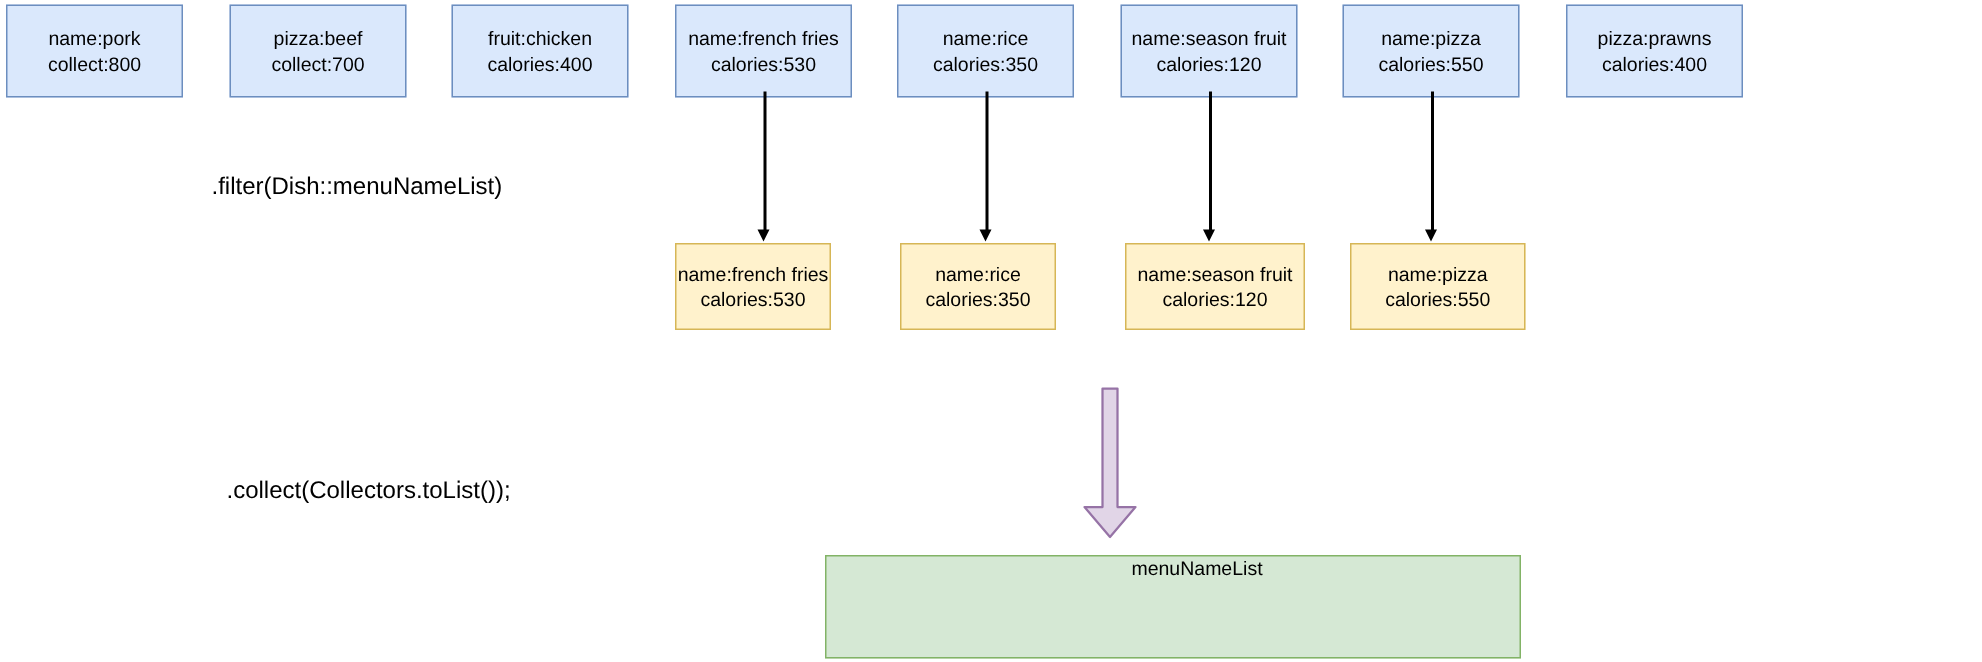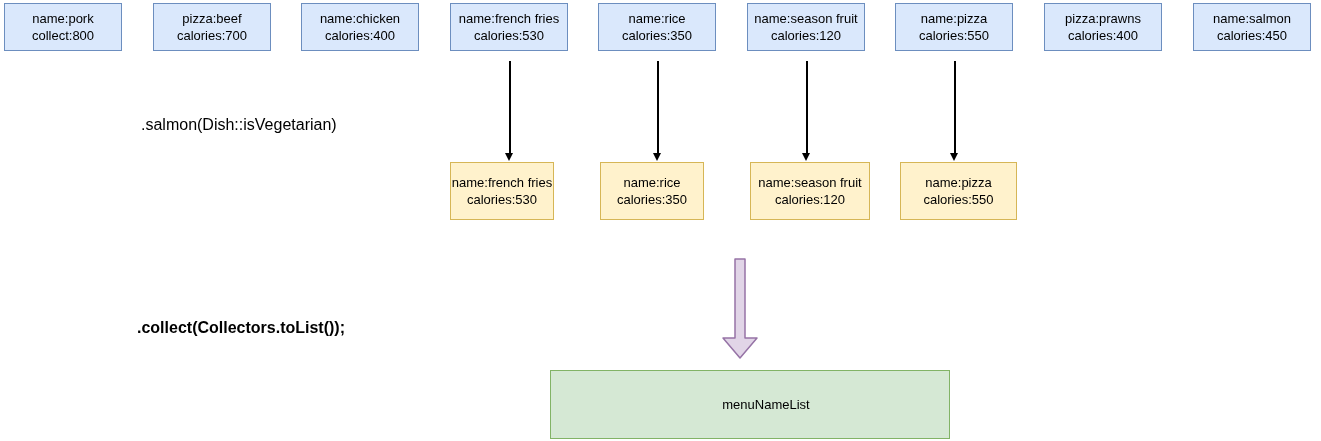--- a/index.html
+++ b/index.html
@@ -15,66 +15,66 @@
     background:#ffffff; overflow:hidden;
     font-family:"Liberation Sans", sans-serif;
     color:var(--text_color);
   }
   .box{
     position:absolute; box-sizing:border-box;
     display:flex; flex-direction:column; justify-content:center; align-items:center;
     text-align:center; font-size:13px; line-height:17px;
   }
   .box.blue{
-    top:3px; width:118px; height:48px;
+    top:3px; width:118px; height:62px;
     background:var(--blue_fill); border:1px solid var(--blue_border);
   }
   .box.yellow{
     top:162px; height:58px;
     background:var(--yellow_fill); border:1px solid var(--yellow_border);
   }
   .flow-arrow{ position:absolute; top:61px; width:9px; height:100px; }
   .flow-arrow .shaft{
     position:absolute; left:4px; top:0; width:1.5px; height:93px;
     background:var(--arrow_color);
   }
   .flow-arrow .head{
     position:absolute; left:0; top:92px; width:0; height:0;
     border-left:4.5px solid transparent; border-right:4.5px solid transparent;
     border-top:8px solid var(--arrow_color);
   }
   .code-label{
     position:absolute; font-size:16px; white-space:nowrap; color:var(--text_color);
   }
   #filter-label{ left:141px; top:116px; }
-  #collect-label{ left:137px; top:319px;font-weight:bold; }
+  #collect-label{ left:151px; top:319px; }
   #collect-arrow-svg{ position:absolute; left:720px; top:257px; }
   #result-box{
-    position:absolute; left:550px; top:370px; width:400px; height:69px;
+    position:absolute; left:550px; top:370px; width:464px; height:69px;
     box-sizing:border-box; background:var(--green_fill);
     border:1px solid var(--green_border);
-    display:flex; align-items:center; justify-content:center;
+    display:flex; justify-content:center;
     font-size:13px; text-align:center;padding-left:32px;
   }
 </style>
 </head>
 <body>
 
 <div id="canvas">
 
   <div class="box blue" style="left:4px">
     <div>name:pork</div>
     <div>collect:800</div>
   </div>
   <div class="box blue" style="left:153px">
     <div>pizza:beef</div>
-    <div>calories:700</div>
+    <div>collect:700</div>
   </div>
   <div class="box blue" style="left:301px">
-    <div>name:chicken</div>
+    <div>fruit:chicken</div>
     <div>calories:400</div>
   </div>
   <div class="box blue" style="left:450px">
     <div>name:french fries</div>
     <div>calories:530</div>
   </div>
   <div class="box blue" style="left:598px">
     <div>name:rice</div>
     <div>calories:350</div>
   </div>
@@ -83,43 +83,39 @@
     <div>calories:120</div>
   </div>
   <div class="box blue" style="left:895px">
     <div>name:pizza</div>
     <div>calories:550</div>
   </div>
   <div class="box blue" style="left:1044px">
     <div>pizza:prawns</div>
     <div>calories:400</div>
   </div>
-  <div class="box blue" style="left:1193px">
-    <div>name:salmon</div>
-    <div>calories:450</div>
-  </div>
 
   <div class="flow-arrow" style="left:505px">
     <div class="shaft"></div>
     <div class="head"></div>
   </div>
   <div class="flow-arrow" style="left:653px">
     <div class="shaft"></div>
     <div class="head"></div>
   </div>
   <div class="flow-arrow" style="left:802px">
     <div class="shaft"></div>
     <div class="head"></div>
   </div>
   <div class="flow-arrow" style="left:950px">
     <div class="shaft"></div>
     <div class="head"></div>
   </div>
 
-  <div class="code-label" id="filter-label">.salmon(Dish::isVegetarian)</div>
+  <div class="code-label" id="filter-label">.filter(Dish::menuNameList)</div>
   <div class="code-label" id="collect-label">.collect(Collectors.toList());</div>
 
   <div class="box yellow" style="left:450px; width:104px">
     <div>name:french fries</div>
     <div>calories:530</div>
   </div>
   <div class="box yellow" style="left:600px; width:104px">
     <div>name:rice</div>
     <div>calories:350</div>
   </div>

